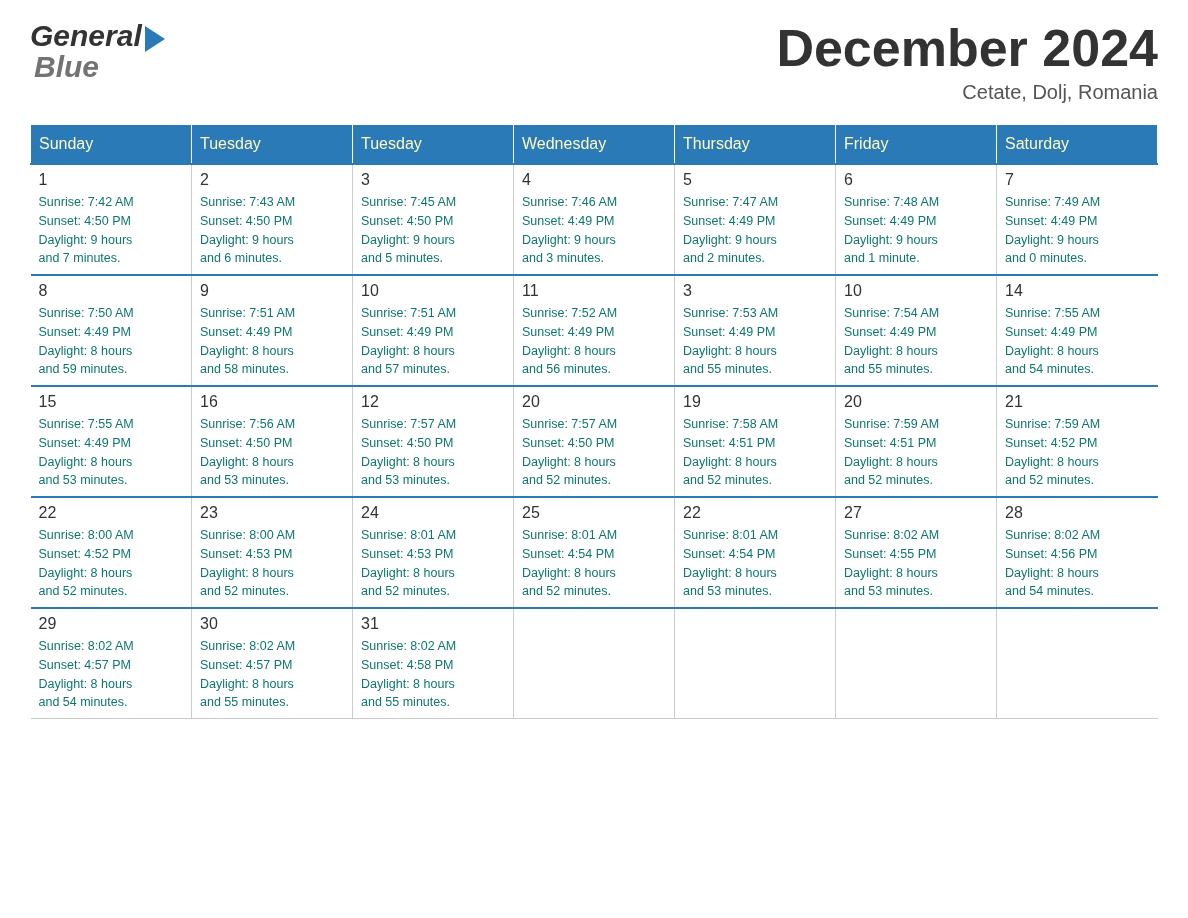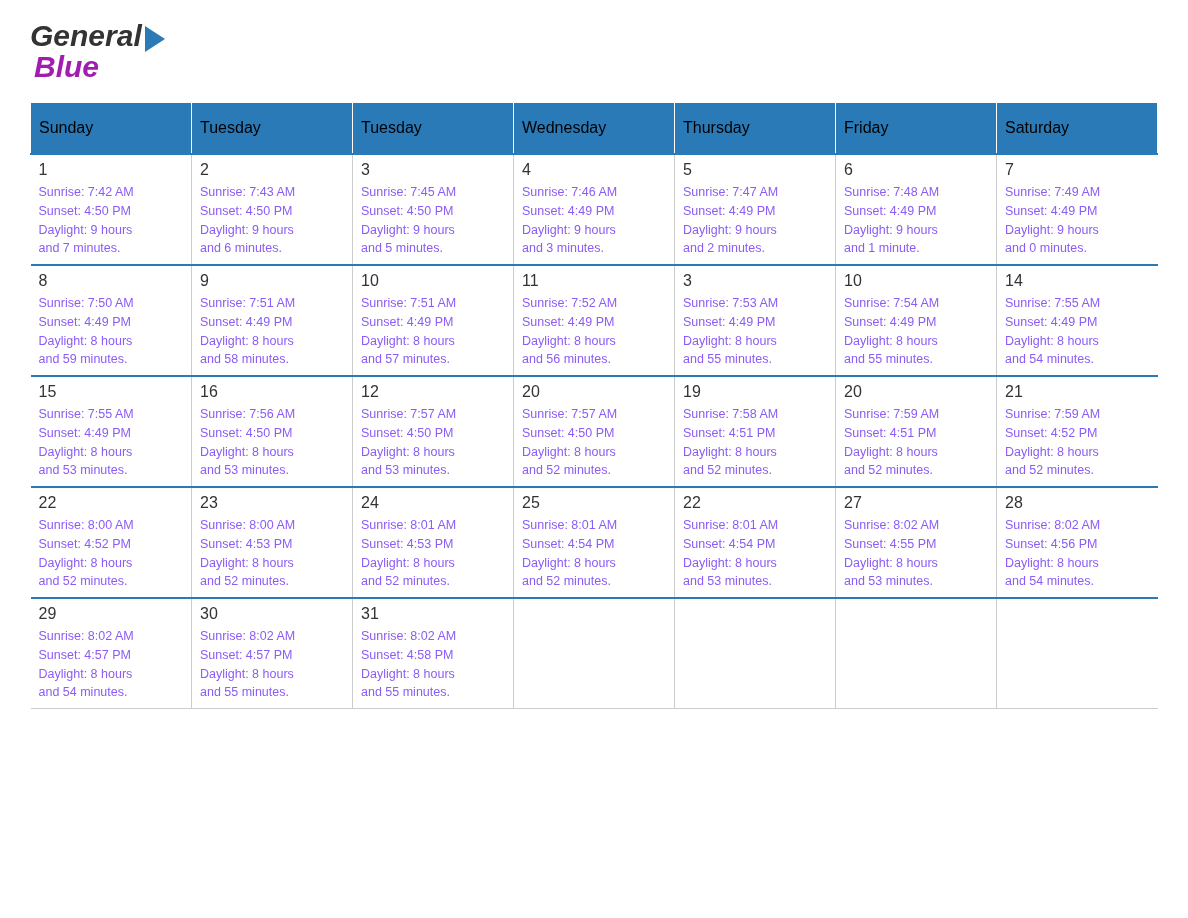--- a/index.html
+++ b/index.html
@@ -30,24 +30,24 @@
       color: #555;
       margin-top: 4px;
     }
     .calendar-table {
       width: 100%;
       border-collapse: collapse;
       table-layout: fixed;
     }
     .calendar-table thead tr th {
       background-color: #2a7ab8;
-      color: #000000;
+      color: #fef9c3;
       font-size: 16px;
       font-weight: normal;
-      padding: 16px 8px;
+      padding: 10px 8px;
       text-align: left;
       border: 1px solid #fff;
     }
     .calendar-table tbody tr td {
       border-top: 2px solid #2a7ab8;
       border-left: 1px solid #ccc;
       border-right: 1px solid #ccc;
       border-bottom: 1px solid #ccc;
       vertical-align: top;
       padding: 6px 8px;
@@ -64,21 +64,21 @@
     }
     .day-number {
       font-size: 16px;
       font-weight: normal;
       margin-bottom: 4px;
       display: block;
     }
     .day-info {
       font-size: 12.5px;
       line-height: 1.5;
-      color: #8b5cf6;
+      color: #0f766e;
     }
     .empty-cell {
       background: #fff;
       border-top: 2px solid #2a7ab8;
     }
     
     .logo-container {
       display: flex;
       flex-direction: column;
       line-height: 1;
@@ -104,38 +104,42 @@
       margin-left: 3px;
       margin-top: 6px;
     }
     .logo-line2 {
       display: flex;
       align-items: center;
     }
     .logo-blue-text {
       font-size: 30px;
       font-weight: bold;
-      color: #a21caf;
+      color: #737373;
       font-style: italic;
       padding-left: 4px;
     }
   </style>
 </head>
 <body>
 
 <div class="header">
   <div class="logo-container">
     <div class="logo-line1">
       <span class="logo-general">General</span>
       <span class="logo-triangle"></span>
     </div>
     <div class="logo-line2">
       <span class="logo-blue-text">Blue</span>
     </div>
   </div>
+  <div class="title-section">
+    <div class="month-title">December 2024</div>
+    <div class="location">Cetate, Dolj, Romania</div>
+  </div>
 </div>
 
 <table class="calendar-table">
   <thead>
     <tr>
     <th>Sunday</th>
         <th>Tuesday</th>
         <th>Tuesday</th>
         <th>Wednesday</th>
         <th>Thursday</th>

